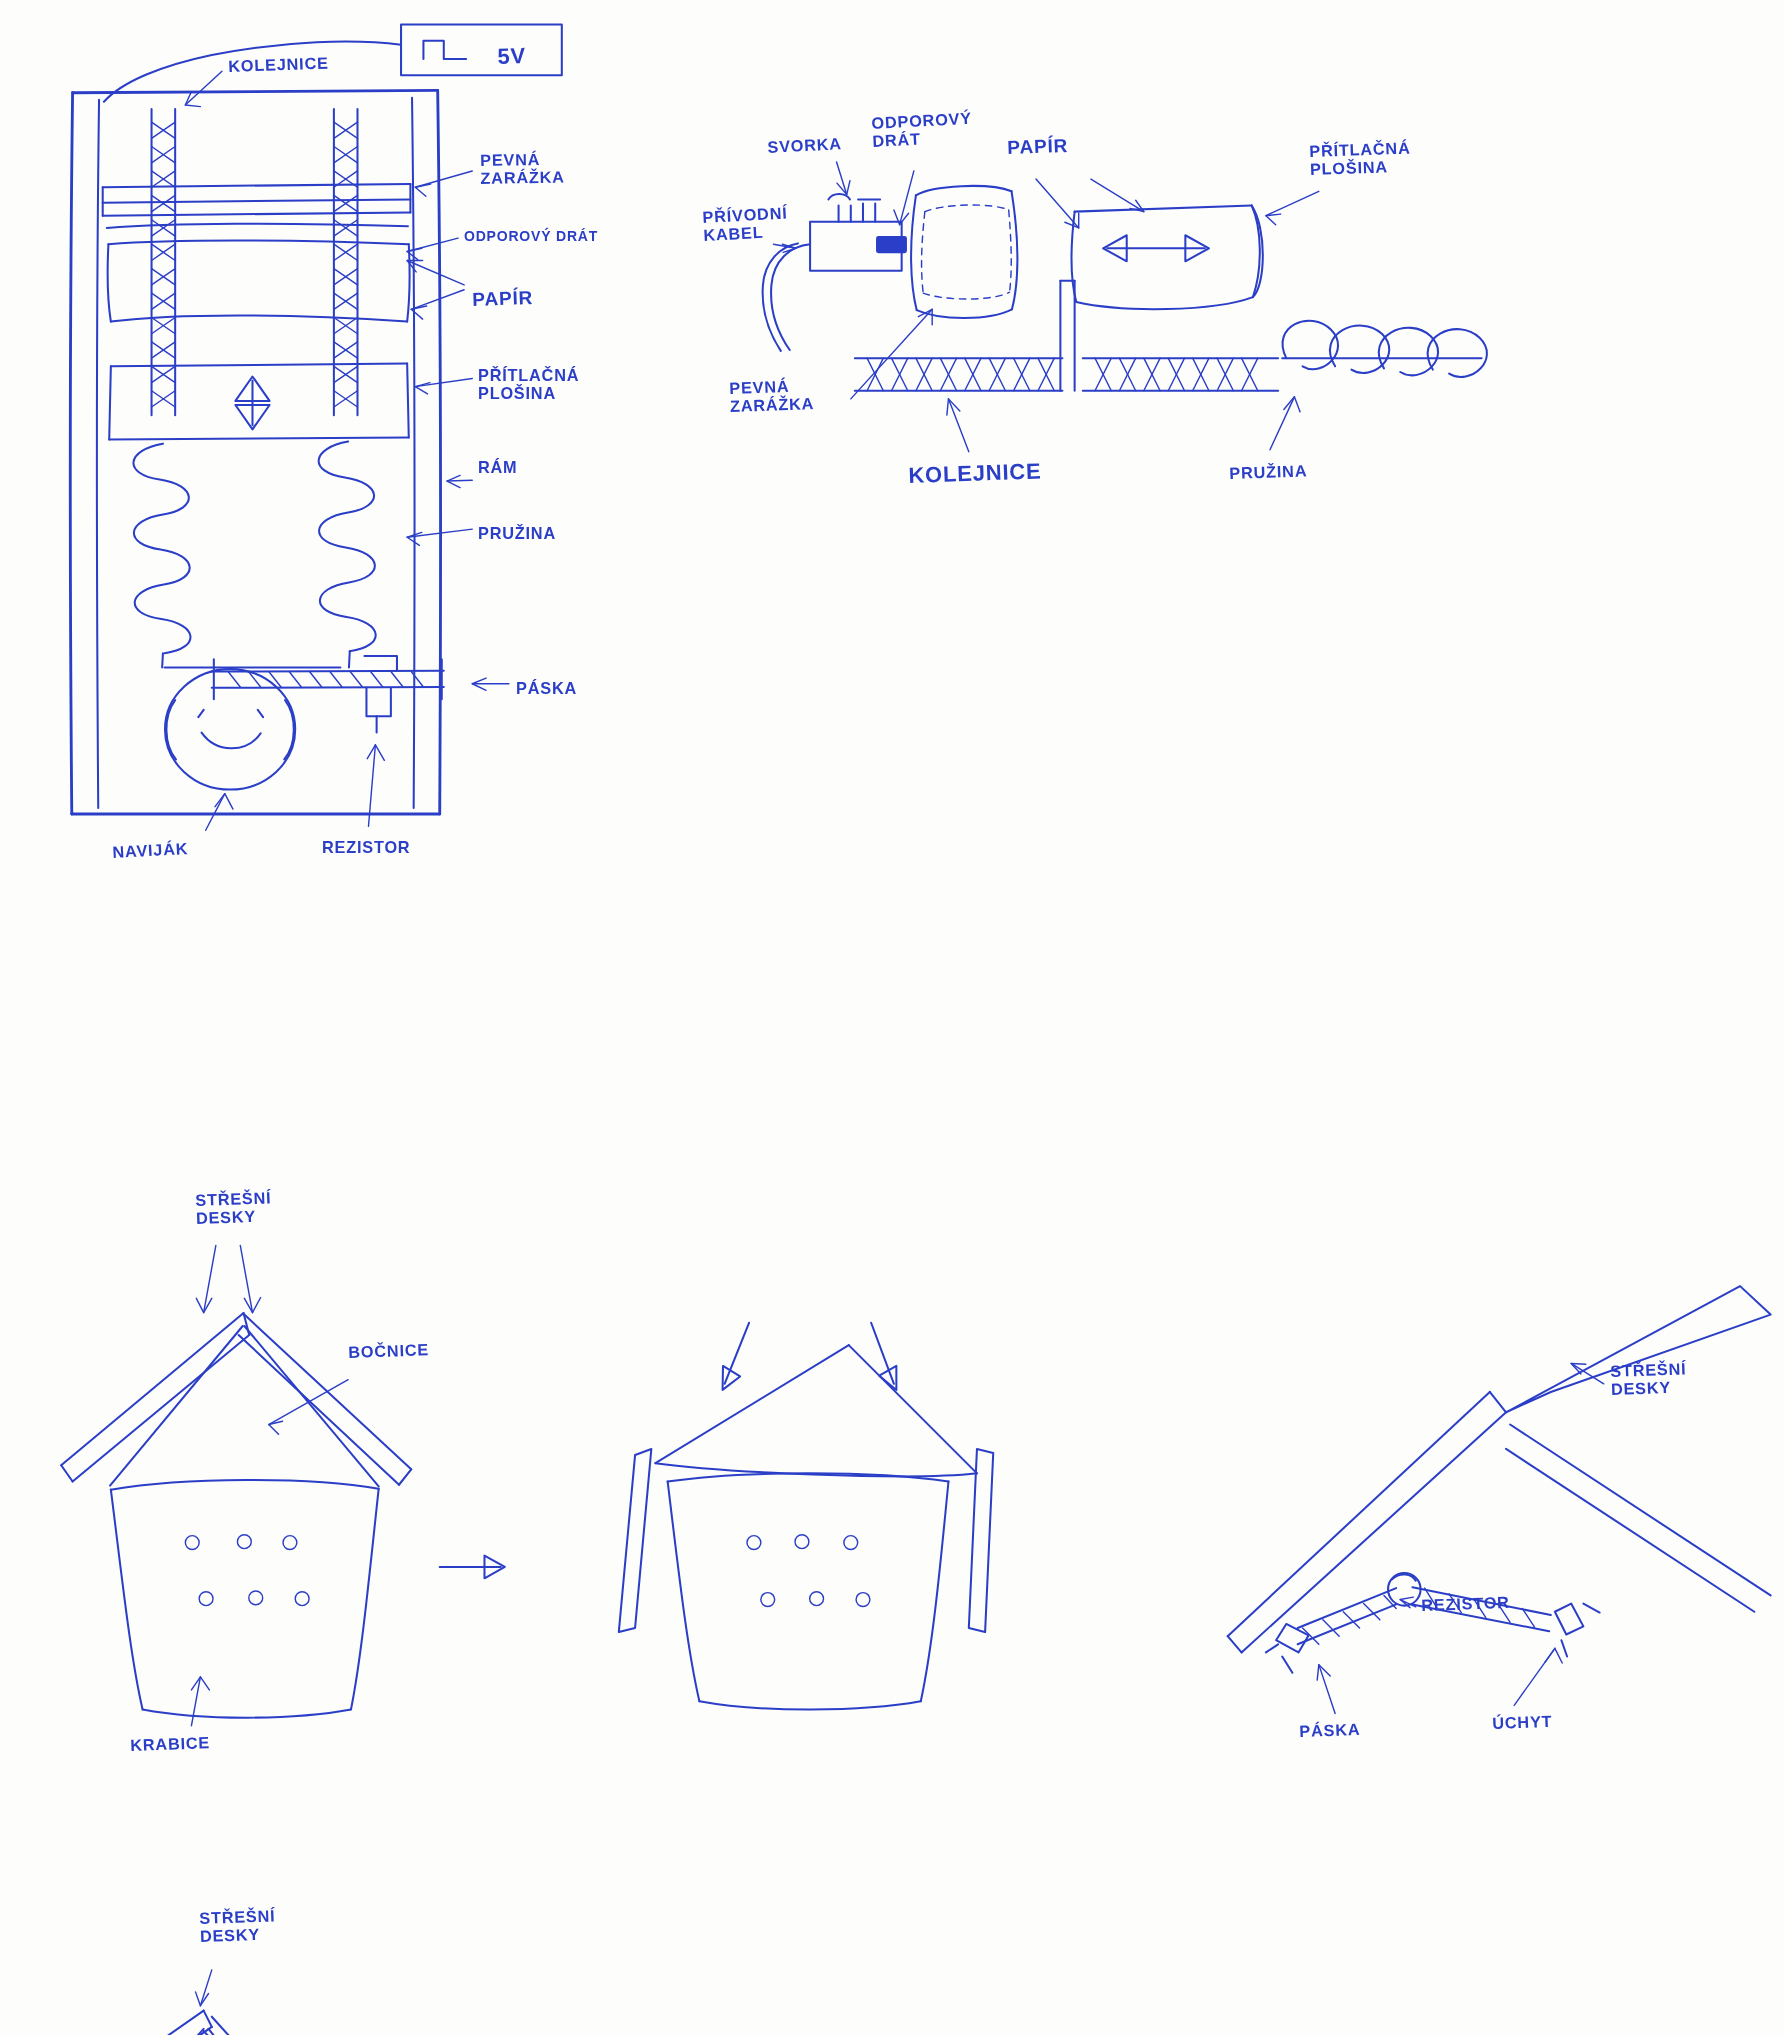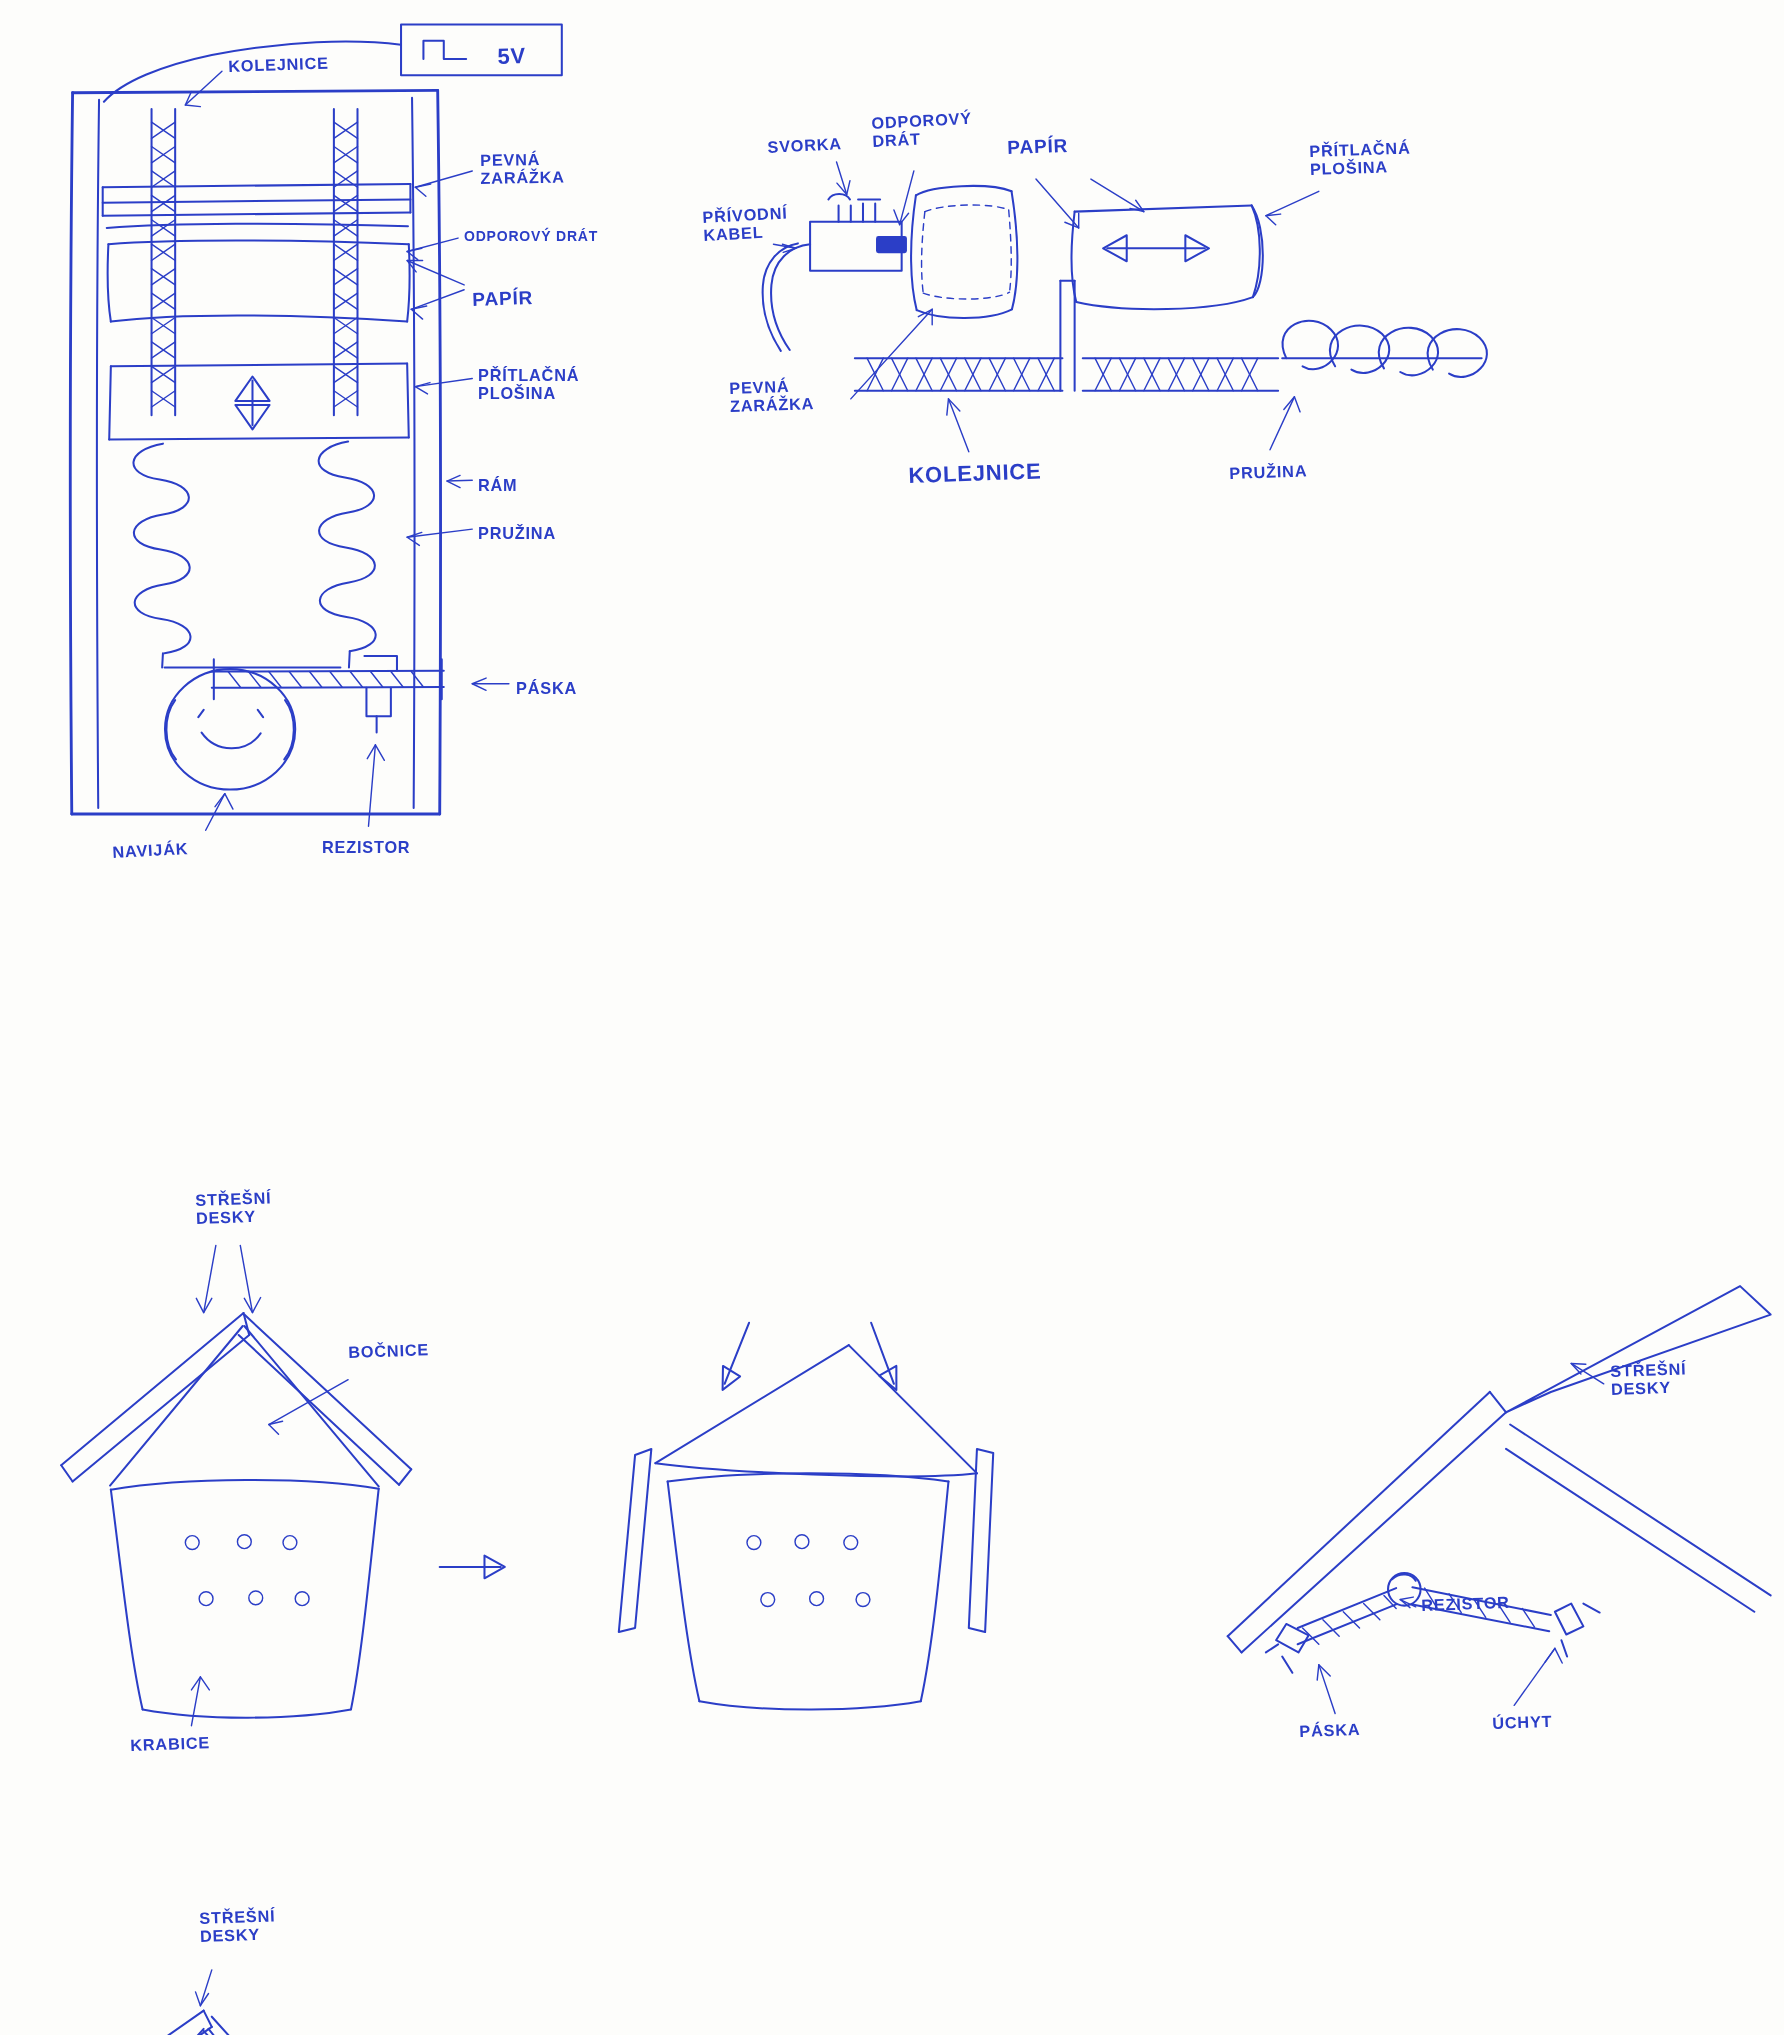--- a/index.html
+++ b/index.html
@@ -421,21 +421,21 @@
   </svg>
 
   <div class="lbl xl" style="left:497px; top:45px; transform:rotate(-2deg);">5V</div>
   <div class="lbl md" style="left:228px; top:57px; transform:rotate(-2deg);">KOLEJNICE</div>
   <div class="lbl md" style="left:480px; top:151px; transform:rotate(-1deg);">PEVNÁ
 ZARÁŽKA</div>
   <div class="lbl sm" style="left:464px; top:229px;">ODPOROVÝ DRÁT</div>
   <div class="lbl lg" style="left:472px; top:289px; transform:rotate(-2deg);">PAPÍR</div>
   <div class="lbl md" style="left:478px; top:366px;">PŘÍTLAČNÁ
 PLOŠINA</div>
-  <div class="lbl md" style="left:478px; top:476px;">RÁM</div>
+  <div class="lbl md" style="left:478px; top:458px;">RÁM</div>
   <div class="lbl md" style="left:478px; top:524px;">PRUŽINA</div>
   <div class="lbl md" style="left:516px; top:679px;">PÁSKA</div>
   <div class="lbl md" style="left:322px; top:838px;">REZISTOR</div>
   <div class="lbl md" style="left:112px; top:843px; transform:rotate(-3deg);">NAVIJÁK</div>
 
   <div class="lbl md" style="left:767px; top:138px; transform:rotate(-3deg);">SVORKA</div>
   <div class="lbl md" style="left:871px; top:114px; transform:rotate(-3deg);">ODPOROVÝ
 DRÁT</div>
   <div class="lbl lg" style="left:1007px; top:137px; transform:rotate(-2deg);">PAPÍR</div>
   <div class="lbl md" style="left:1309px; top:142px; transform:rotate(-2deg);">PŘÍTLAČNÁ

